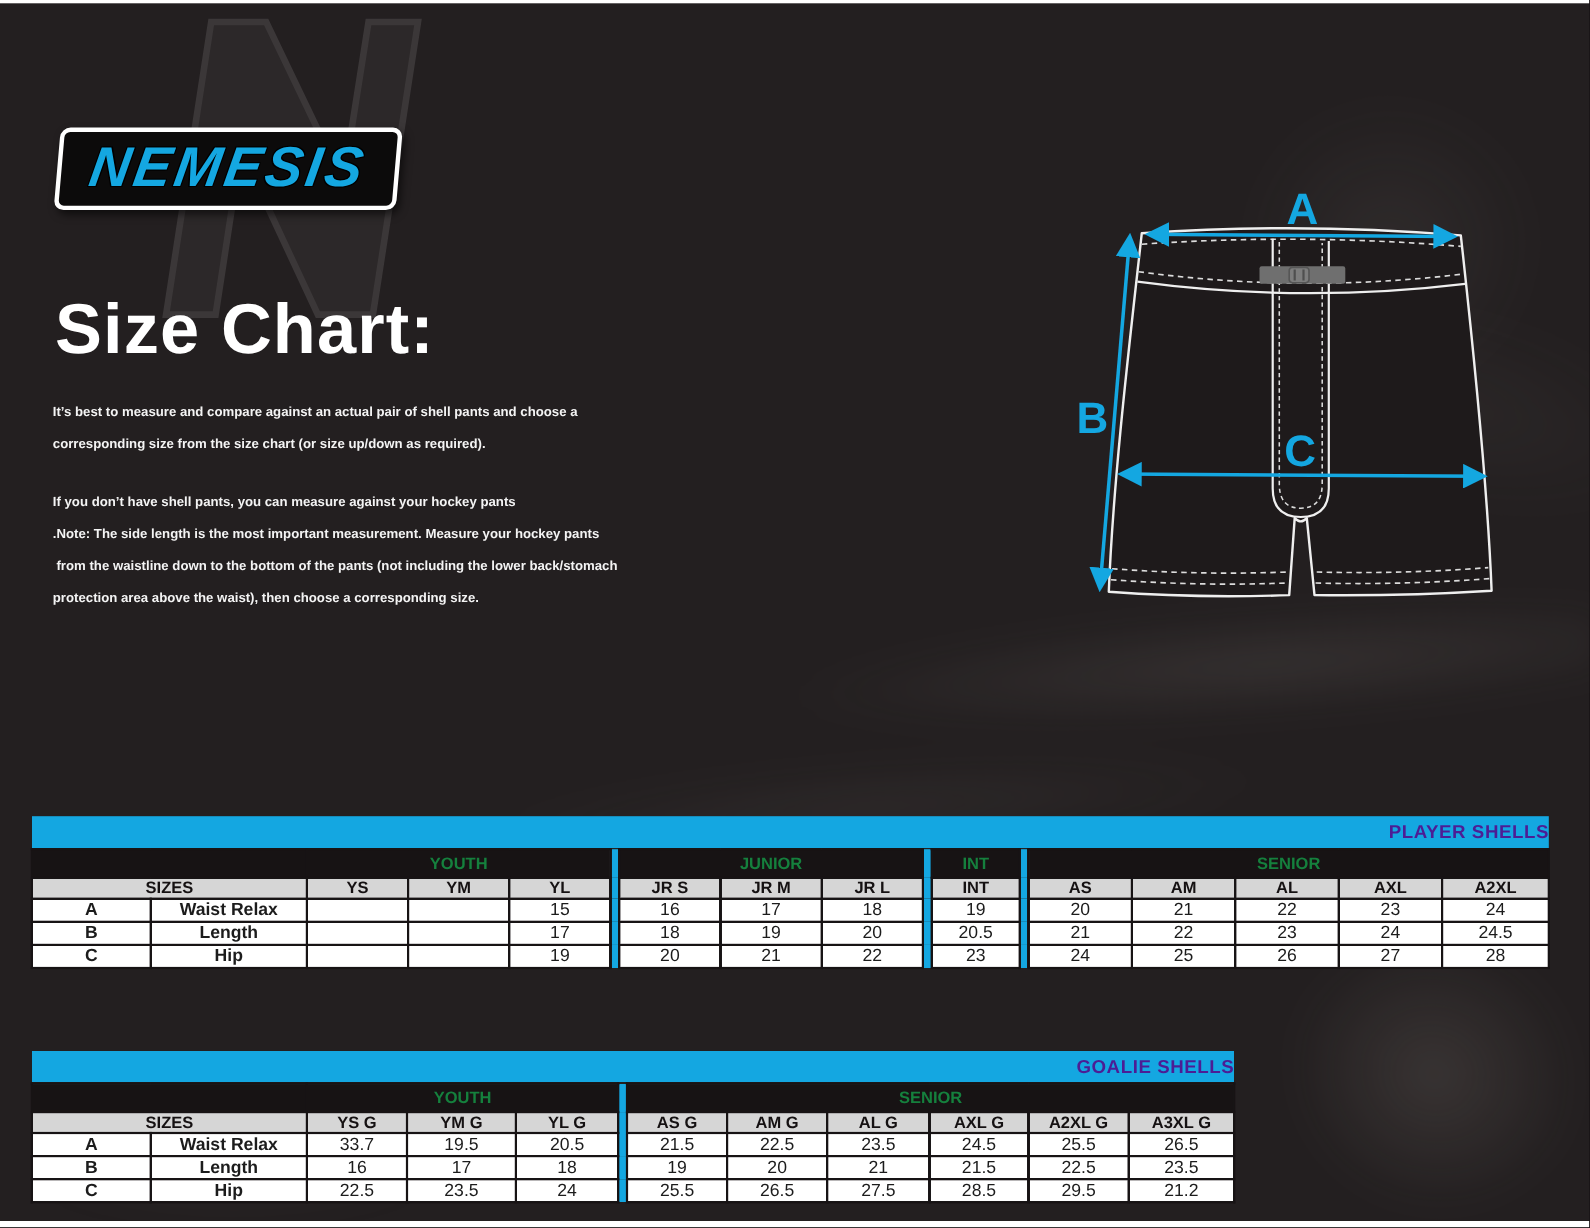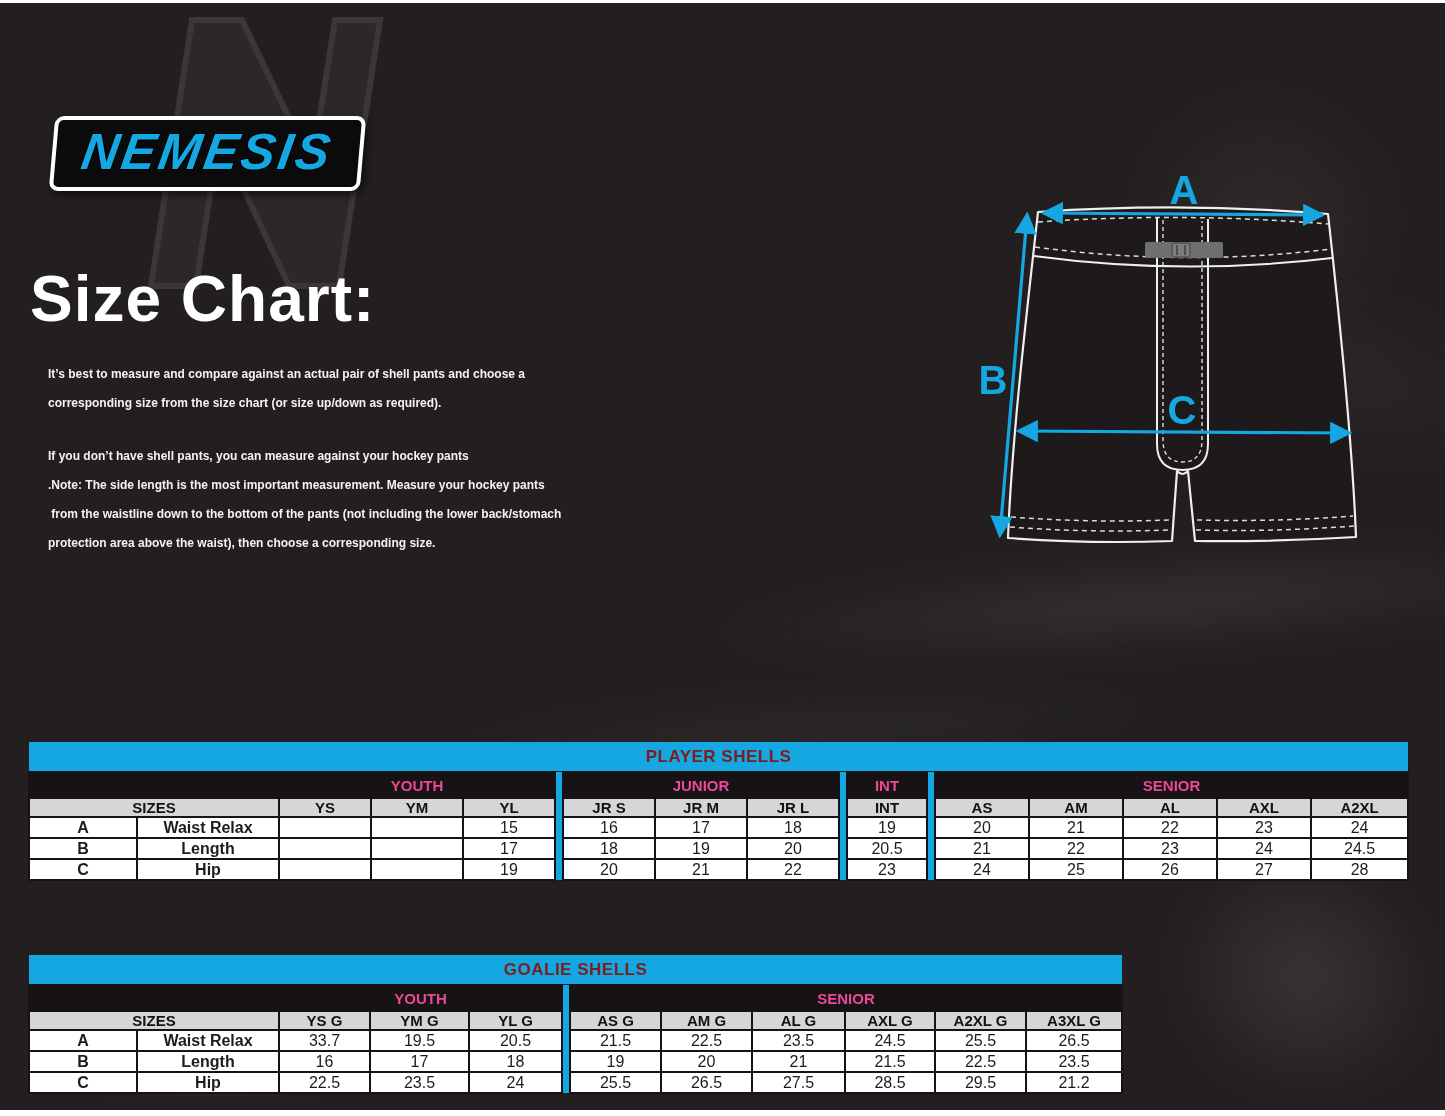--- a/index.html
+++ b/index.html
@@ -25,34 +25,34 @@
   
   .watermark{position:absolute;left:126px;top:14px;}
   
   .logo{position:absolute;left:52px;top:116px;display:inline-block;background:#0c0b0b;
         border:4px solid #ffffff;border-radius:9px;padding:6px 26px 10px;transform:skewX(-5deg);
         box-shadow:3px 4px 8px rgba(0,0,0,0.6);}
   .logo-text{display:block;transform:skewX(-4deg);font-weight:bold;font-style:italic;
         font-size:51px;letter-spacing:3px;color:#14a7e1;line-height:1;
         text-shadow:1px 1px 0 #000,-1px -1px 0 #000,1px -1px 0 #000,-1px 1px 0 #000;}
   
-  .page-title{position:absolute;left:30px;top:266px;color:#ffffff;font-size:64px;font-weight:bold;
+  .page-title{position:absolute;left:50px;top:266px;color:#ffffff;font-size:64px;font-weight:bold;
         letter-spacing:1px;line-height:1.05;text-align:right;}
   .para{position:absolute;left:48px;color:#f4f4f4;font-size:12px;font-weight:bold;
         line-height:29px;white-space:pre-wrap;width:900px;}
   .para1{top:360px;}
   .para2{top:442px;}
   
   .shorts-svg{position:absolute;left:975px;top:172px;}
   
   .size-table{position:absolute;border-collapse:collapse;table-layout:fixed;}
   .size-table td{padding:0;margin:0;text-align:center;vertical-align:middle;overflow:hidden;
         font-family:"Liberation Sans",sans-serif;}
-  .title-row td{background:#14a7e1;color:#7f1d1d;font-weight:bold;font-size:17px;height:29px;border:none;letter-spacing:0.5px;}
-  .group-row td{background:#171314;color:#ec4899;font-weight:bold;font-size:15px;height:24px;border:2px solid #171314;}
+  .title-row td{background:#14a7e1;color:#4c1d95;font-weight:bold;font-size:17px;height:29px;border:none;letter-spacing:0.5px;text-align:right;}
+  .group-row td{background:#171314;color:#15803d;font-weight:bold;font-size:15px;height:24px;border:2px solid #171314;}
   .head-row td{background:#d6d6d6;color:#151112;font-weight:bold;font-size:15px;height:16px;border:2px solid #171314;}
   .data-row td{background:#ffffff;color:#1c1c1c;font-size:16px;height:19px;border:2px solid #171314;}
   .data-row td.c-letter,.data-row td.c-name{font-weight:bold;}
   .size-table td.div{background:#14a7e1;border-top:none;border-bottom:none;}
   .group-row td.div{border:none;background:#14a7e1;}
   #player-table{left:28px;top:742px;width:1379px;}
   #goalie-table{left:28px;top:929px;width:1093px;margin-top:26px;}
 </style>
 </head>
 <body>

